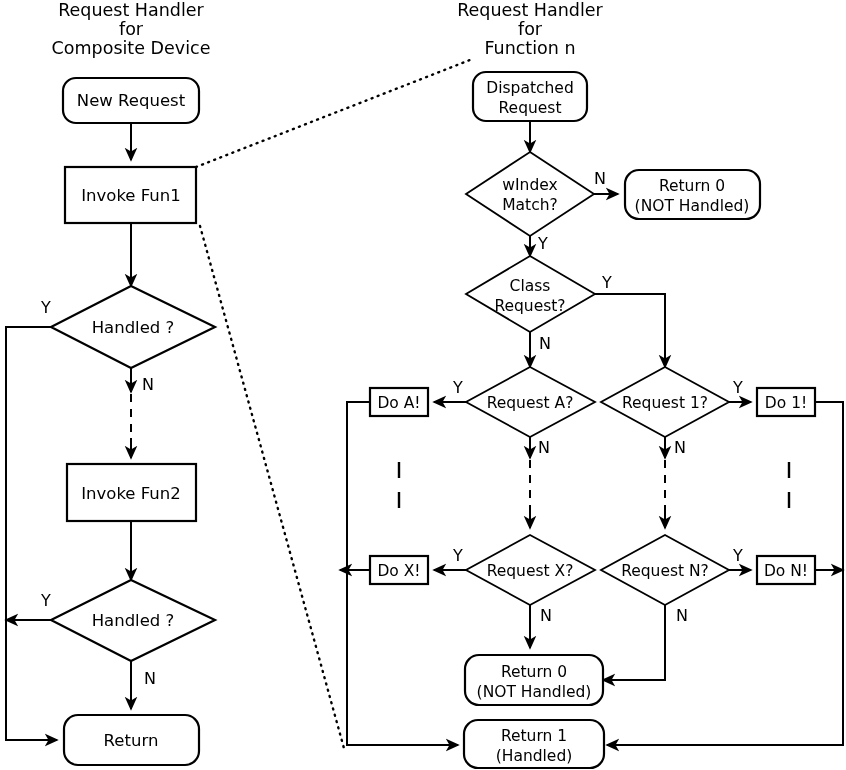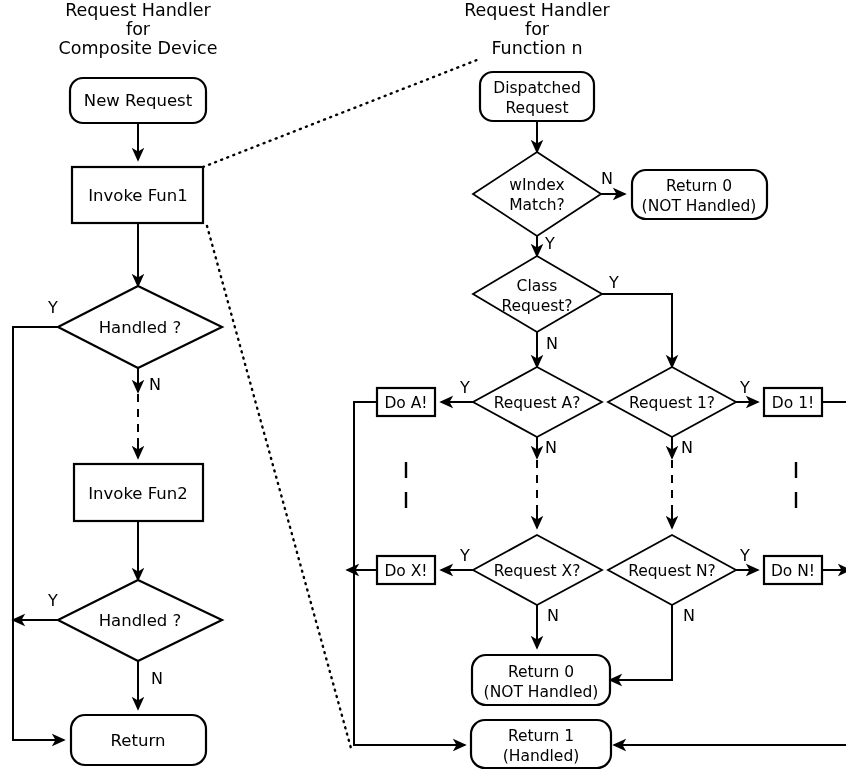--- a/index.html
+++ b/index.html
@@ -10,21 +10,20 @@
   body {
     width: 846px;
     height: 770px;
     font-family: "DejaVu Sans", sans-serif;
     overflow: hidden;
   }
   #stage {
     position: relative;
     width: 690px;
     height: 770px;
-    padding-left: 7px;
   }
   svg#flow {
     display: block;
     width: 846px;
     height: 770px;
   }
   .node-shape {
     fill: #ffffff;
     stroke: #000000;
     stroke-width: 2.2;

